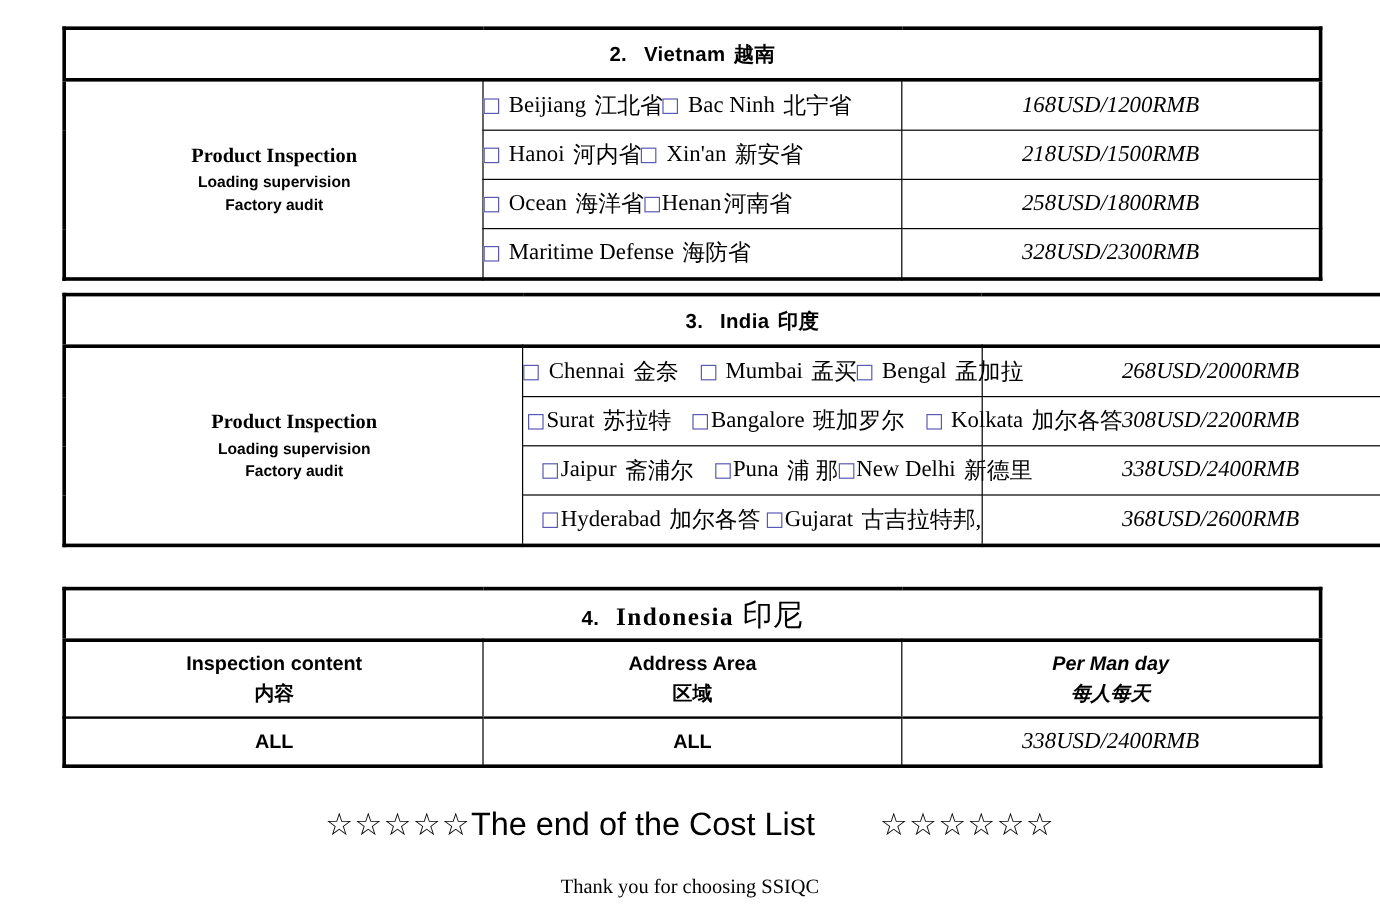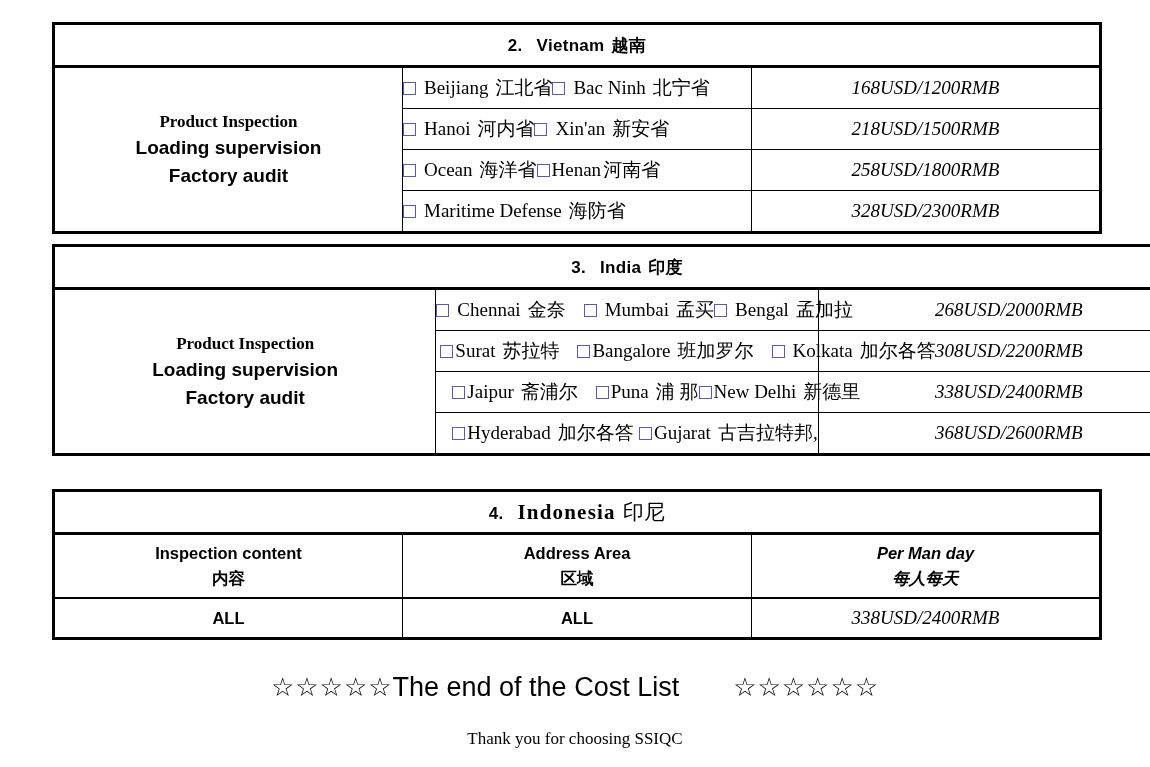--- a/index.html
+++ b/index.html
@@ -59,38 +59,38 @@
 
   .title-serif .name {
     font-family: "Liberation Serif", serif;
     font-weight: bold;
     font-size: 21px;
     letter-spacing: 1.2px;
   }
   .title-serif .cn {
     font-family: Liberation Mono, monospace;
     font-weight: normal;
-    font-size: 21px;
+    font-size: 25px;
   }
 
   
   .svc-cell {
     text-align: center;
     padding: 6px 4px;
   }
   .svc-line-1 {
     font-family: "Liberation Serif", serif;
     font-weight: bold;
     font-size: 17px;
     line-height: 1.45;
   }
   .svc-line-2, .svc-line-3 {
     font-family: "Liberation Sans", sans-serif;
     font-weight: bold;
-    font-size: 19px;
+    font-size: 13px;
     line-height: 1.45;
   }
 
   
   .area-cell {
     height: 40px;
     padding: 0 6px 0 18px;
     font-family: "Liberation Serif", serif;
     font-size: 19px;
     white-space: nowrap;

